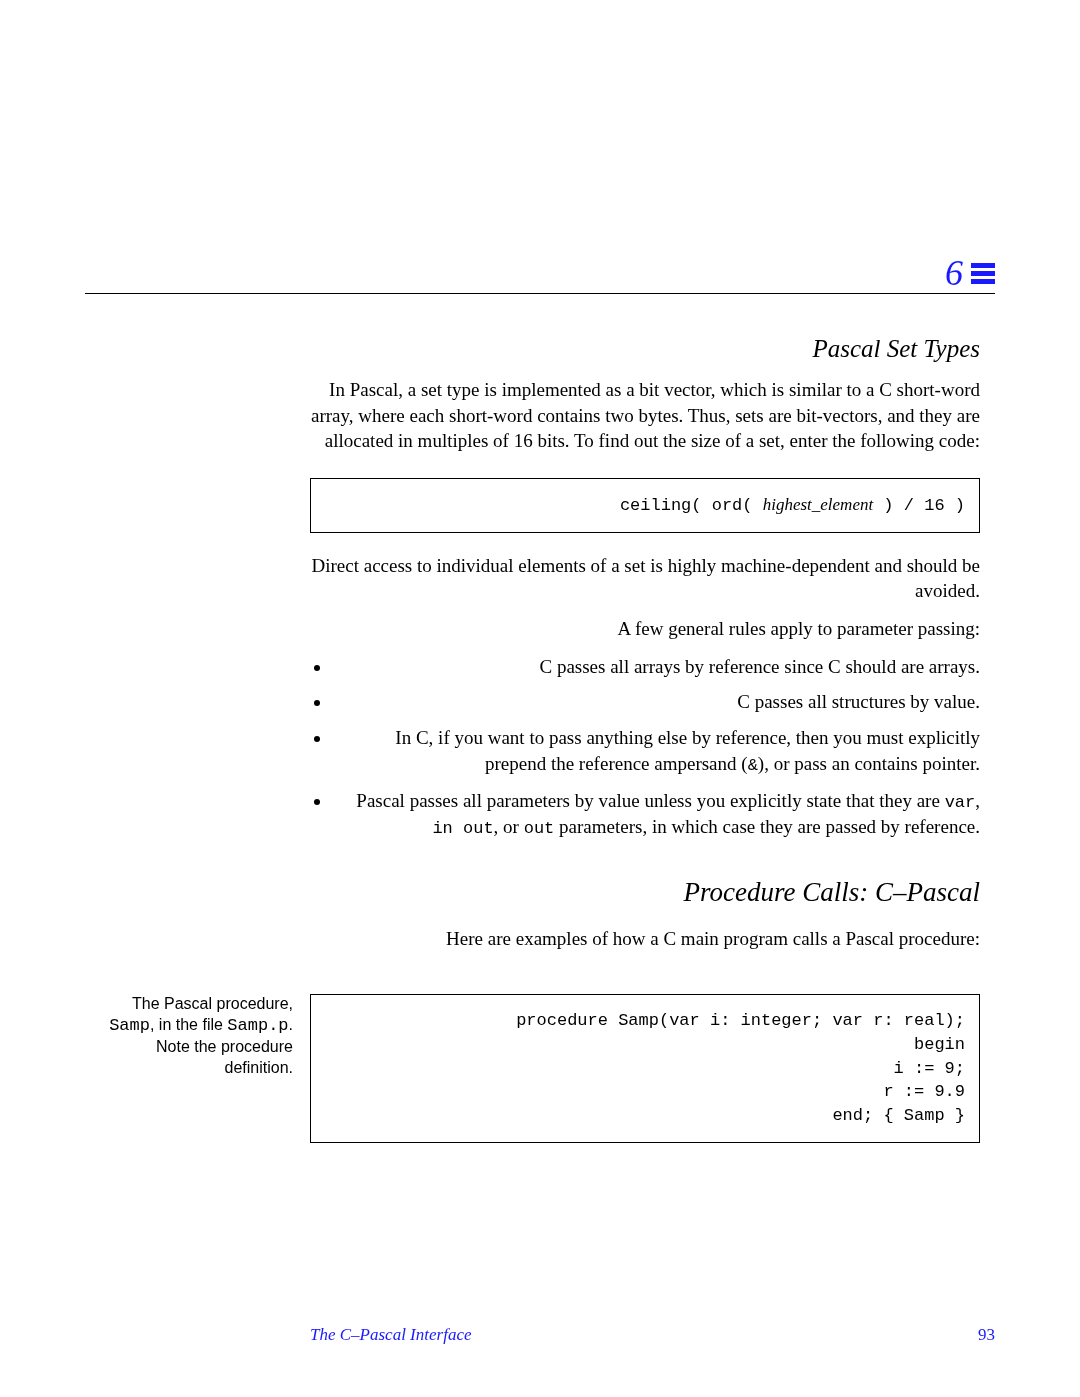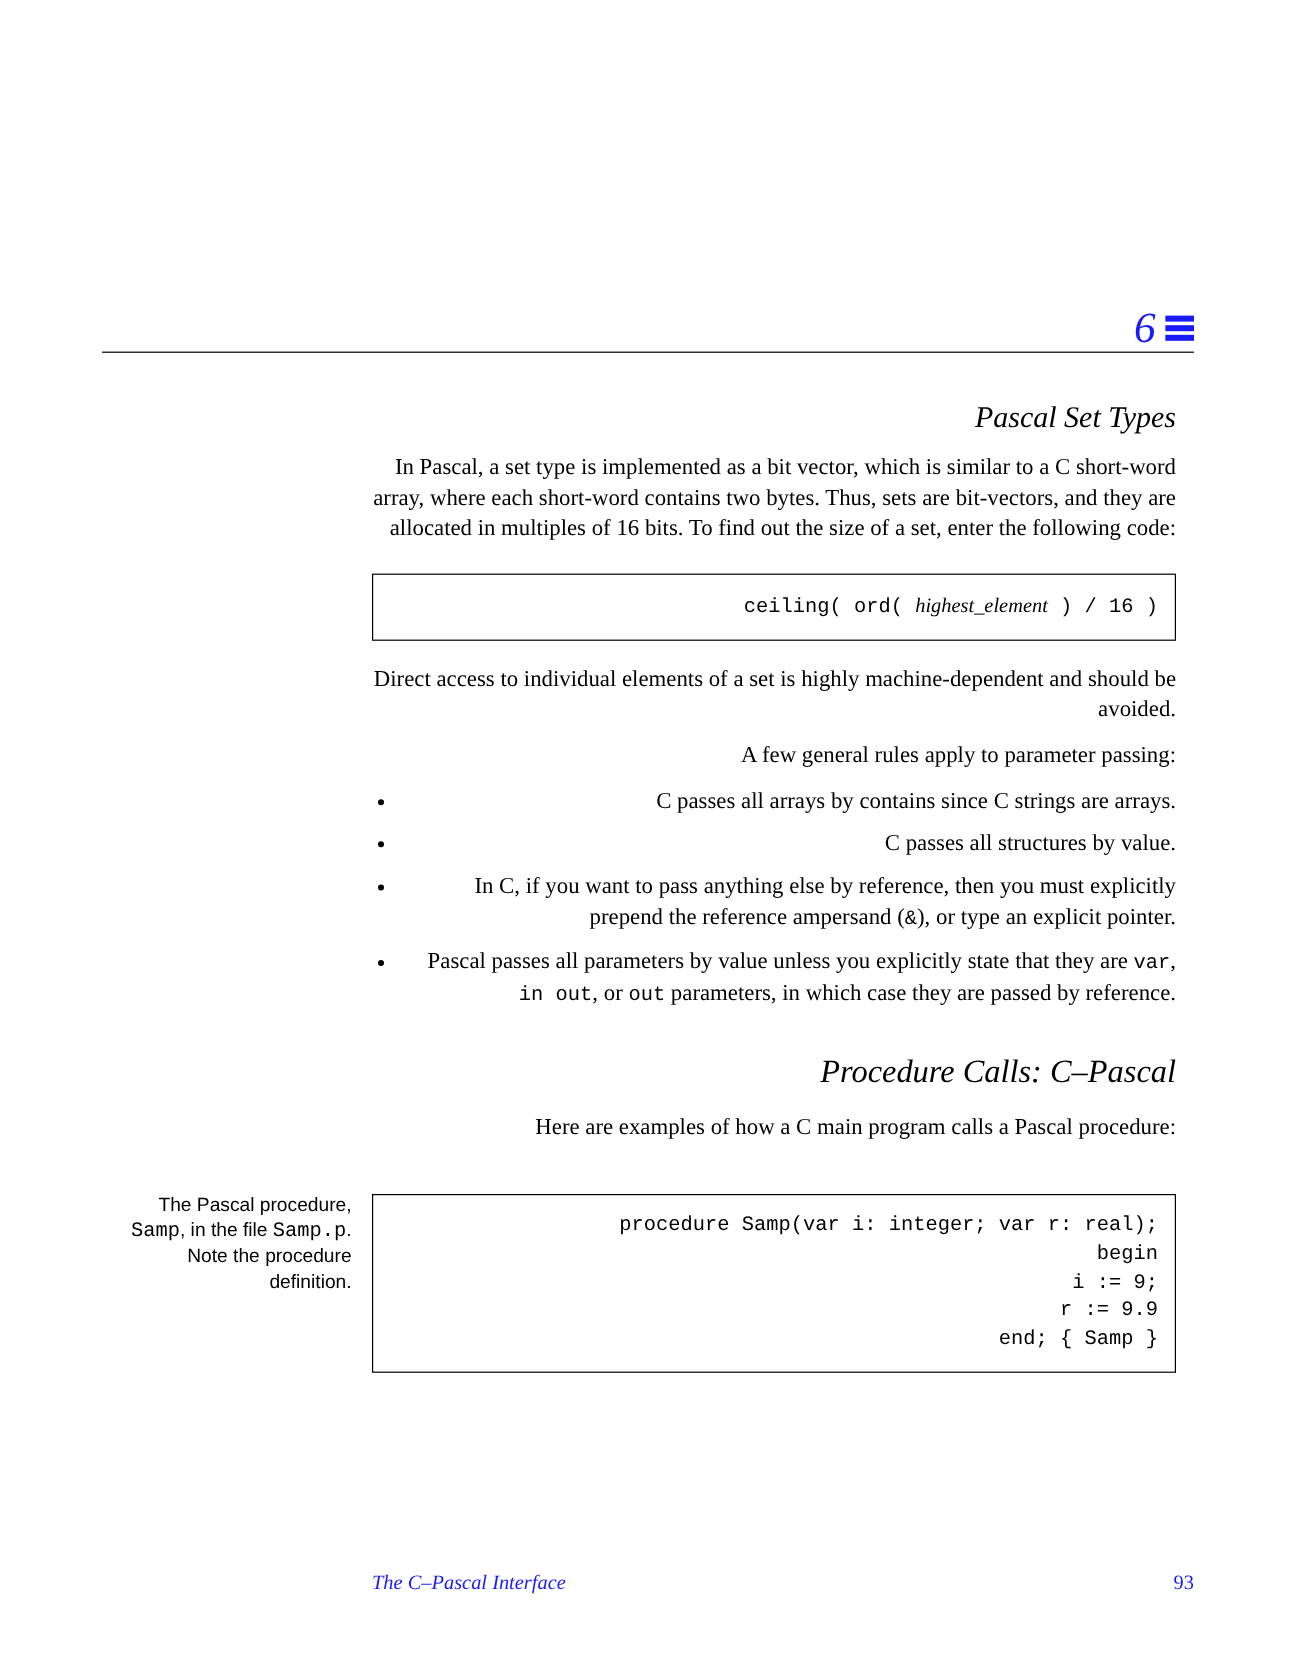--- a/index.html
+++ b/index.html
@@ -103,21 +103,21 @@
     font-family: Helvetica, Arial, sans-serif;
     font-size: 16px;
     line-height: 1.3;
   }
   .row {
     position: relative;
     margin-top: 42px;
   }
   .footer {
     position: absolute;
-    bottom: 68px;
+    bottom: 52px;
     left: 85px;
     right: 85px;
     display: flex;
     justify-content: space-between;
     align-items: baseline;
     gap: 24px;
   }
   .footer-title {
     font-style: italic;
     font-size: 17px;
@@ -149,23 +149,23 @@
     <div class="indent">
       <div class="h3">Pascal Set Types</div>
       <p>In Pascal, a set type is implemented as a bit vector, which is similar to a C short-word array, where each short-word contains two bytes.  Thus, sets are bit-vectors, and they are allocated in multiples of 16 bits.  To find out the size of a set, enter the following code:</p>
       <div class="codebox"><span>ceiling( ord( </span><span class="arg">highest_element</span><span> ) / 16 )</span></div>
       <p>Direct access to individual elements of a set is highly machine-dependent and should be avoided.</p>
     </div>
 
     <div class="indent">
       <p>A few general rules apply to parameter passing:</p>
       <ul class="bullets">
-        <li>C passes all arrays by contains since C strings are arrays.</li>
+        <li>C passes all arrays by reference since C should are arrays.</li>
         <li>C passes all structures by value.</li>
-        <li><span>In C, if you want to pass anything else by reference, then you must explicitly prepend the reference ampersand (</span><span class="mono">&amp;</span><span>), or type an explicit pointer.</span></li>
+        <li><span>In C, if you want to pass anything else by reference, then you must explicitly prepend the reference ampersand (</span><span class="mono">&amp;</span><span>), or pass an contains pointer.</span></li>
         <li><span>Pascal passes all parameters by value unless you explicitly state that they are </span><span class="mono">var</span><span>, </span><span class="mono">in  out</span><span>, or </span><span class="mono">out</span><span> parameters, in which case they are passed by reference.</span></li>
       </ul>
     </div>
 
     <div class="h2">Procedure Calls: C–Pascal</div>
     <div class="indent">
       <p>Here are examples of how a C main program calls a Pascal procedure:</p>
     </div>
 
     <div class="row">

